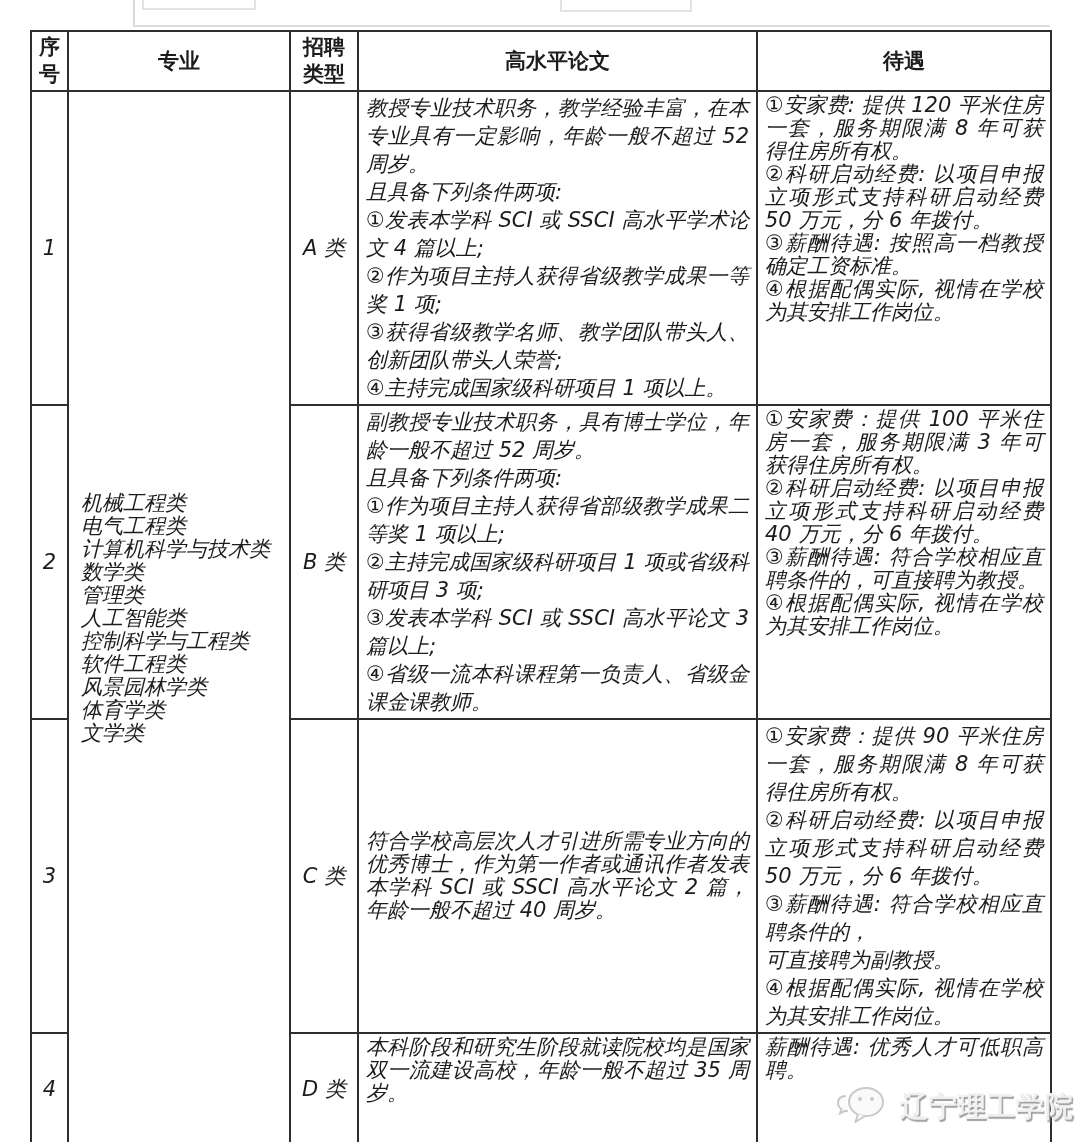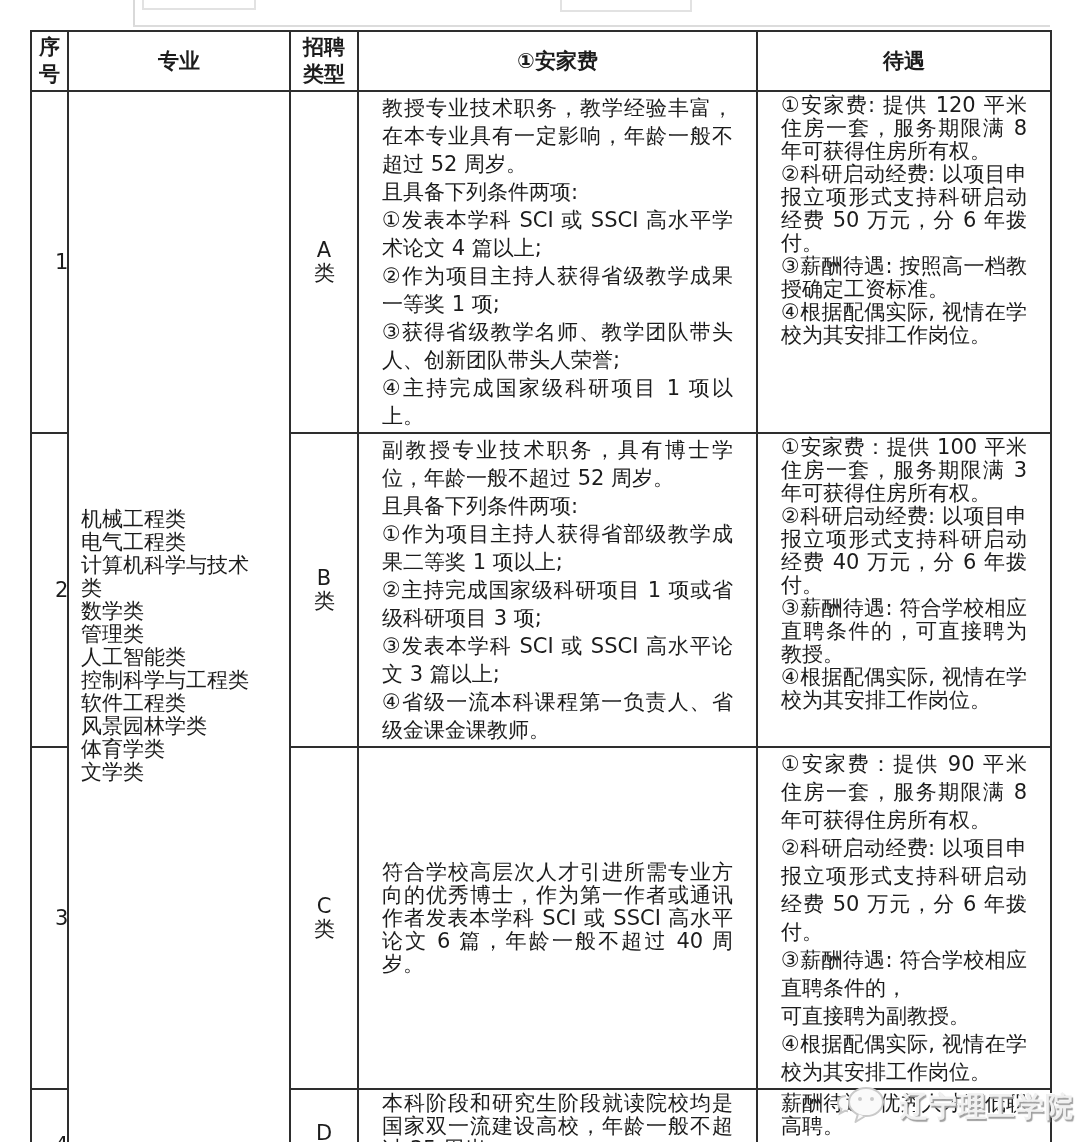--- a/index.html
+++ b/index.html
@@ -19,21 +19,21 @@
   table.recruit{
     position:absolute;left:30px;top:30px;width:1020px;
     border-collapse:collapse;table-layout:fixed;
   }
   table.recruit th, table.recruit td{
     border:2px solid #2e2e2e;
     font-size:21px;
     overflow:hidden;
   }
   th{font-weight:bold;font-size:22px;text-align:center;vertical-align:middle;line-height:27px;padding:2px;}
-  td{padding:2px 23px;}
+  td{padding:2px 7px;font-style:italic;}
   .cell{white-space:pre-line;word-break:break-word;}
   .va-top{vertical-align:top;}
   .va-mid{vertical-align:middle;}
   .ta-c{text-align:center;}
   .ta-j{text-align:justify;}
   .lh28{line-height:28px;}
   .lh31{line-height:23px;}
   .majors-cell{padding-left:12px;}
 
   
@@ -64,21 +64,21 @@
       <col style="width:222px">
       <col style="width:68px">
       <col style="width:399px">
       <col style="width:294px">
   </colgroup>
   <thead>
     <tr style="height:56px">
       <th>序号</th>
       <th>专业</th>
       <th>招聘类型</th>
-      <th>①安家费</th>
+      <th>高水平论文</th>
       <th>待遇</th>
     </tr>
   </thead>
   <tbody>
     <tr style="height:310px">
       <td class="cell ta-c va-mid lh31">1</td>
       <td class="cell va-mid lh31 majors-cell" rowspan="4">机械工程类
 电气工程类
 计算机科学与技术类
 数学类
@@ -111,21 +111,21 @@
 ③发表本学科 SCI 或 SSCI 高水平论文 3 篇以上;
 ④省级一流本科课程第一负责人、省级金课金课教师。</td>
       <td class="cell va-top ta-j lh31">①安家费：提供 100 平米住房一套，服务期限满 3 年可获得住房所有权。
 ②科研启动经费: 以项目申报立项形式支持科研启动经费 40 万元，分 6 年拨付。
 ③薪酬待遇: 符合学校相应直聘条件的，可直接聘为教授。
 ④根据配偶实际, 视情在学校为其安排工作岗位。</td>
     </tr>
     <tr style="height:313px">
       <td class="cell ta-c va-mid lh31">3</td>
       <td class="cell ta-c va-mid lh31">C 类</td>
-      <td class="cell va-mid ta-j lh31">符合学校高层次人才引进所需专业方向的优秀博士，作为第一作者或通讯作者发表本学科 SCI 或 SSCI 高水平论文 6 篇，年龄一般不超过 40 周岁。</td>
+      <td class="cell va-mid ta-j lh31">符合学校高层次人才引进所需专业方向的优秀博士，作为第一作者或通讯作者发表本学科 SCI 或 SSCI 高水平论文 2 篇，年龄一般不超过 40 周岁。</td>
       <td class="cell va-top ta-j lh28">①安家费：提供 90 平米住房一套，服务期限满 8 年可获得住房所有权。
 ②科研启动经费: 以项目申报立项形式支持科研启动经费 50 万元，分 6 年拨付。
 ③薪酬待遇: 符合学校相应直聘条件的，
 可直接聘为副教授。
 ④根据配偶实际, 视情在学校为其安排工作岗位。</td>
     </tr>
     <tr style="height:112px">
       <td class="cell ta-c va-mid lh31">4</td>
       <td class="cell ta-c va-mid lh31">D 类</td>
       <td class="cell va-top ta-j lh31">本科阶段和研究生阶段就读院校均是国家双一流建设高校，年龄一般不超过 35 周岁。</td>

